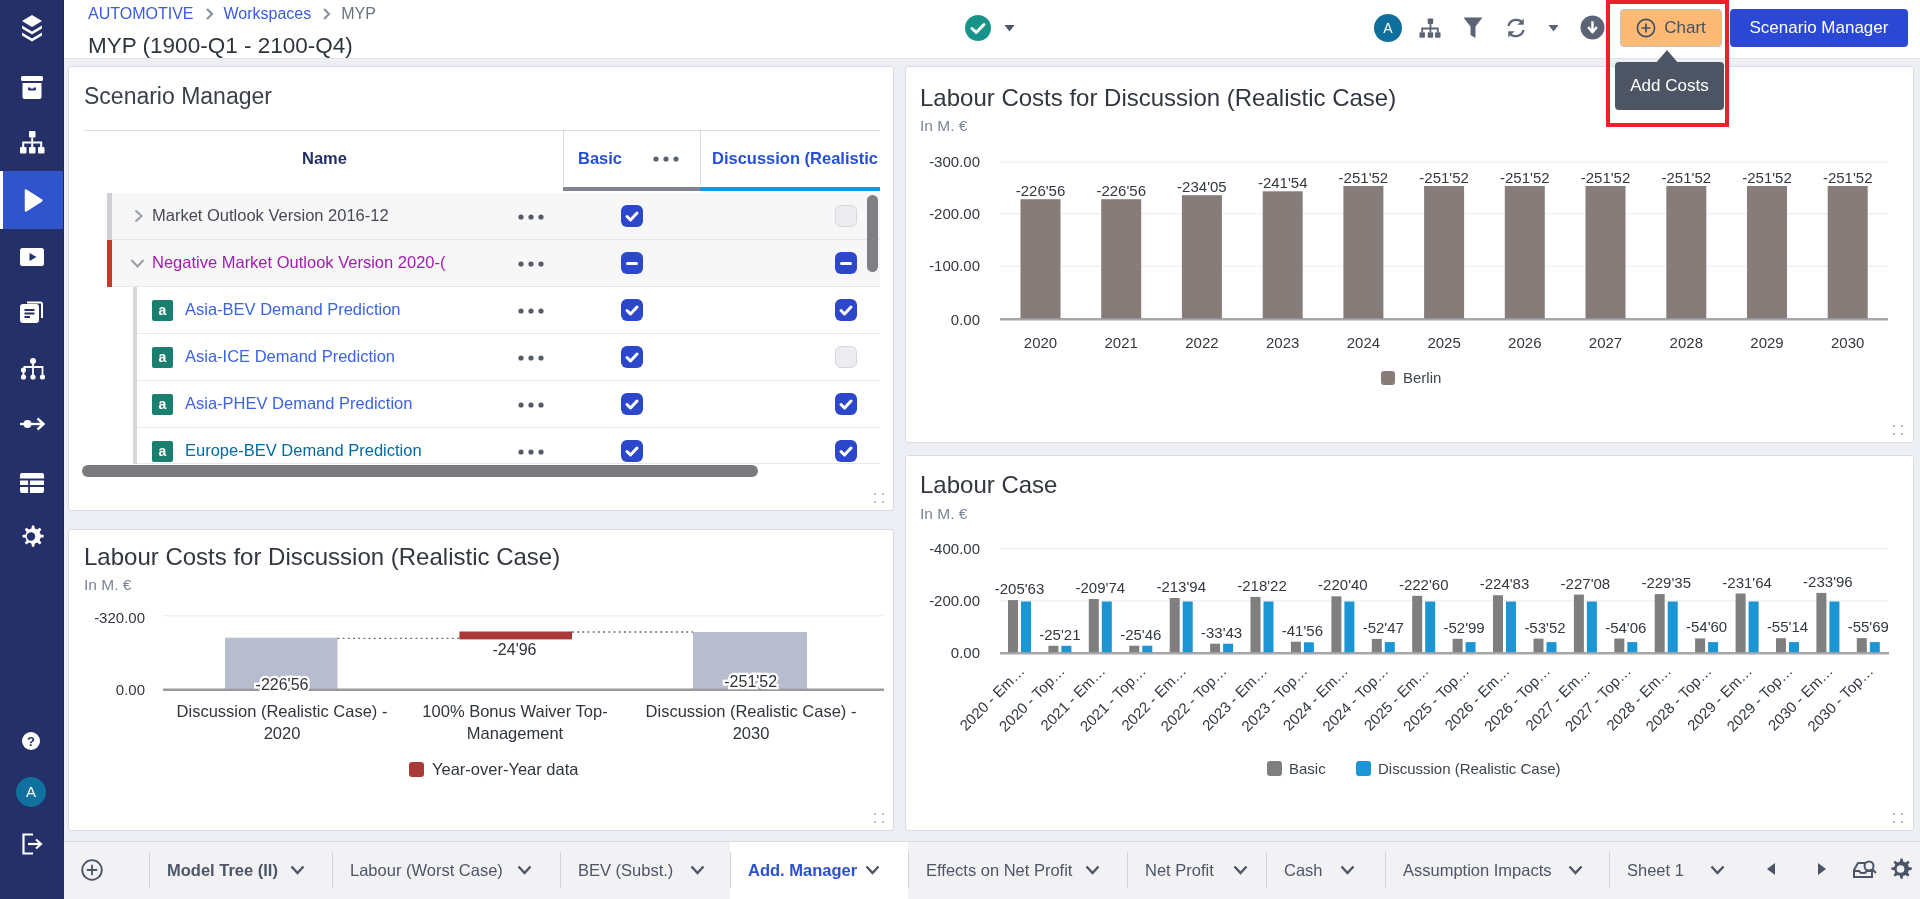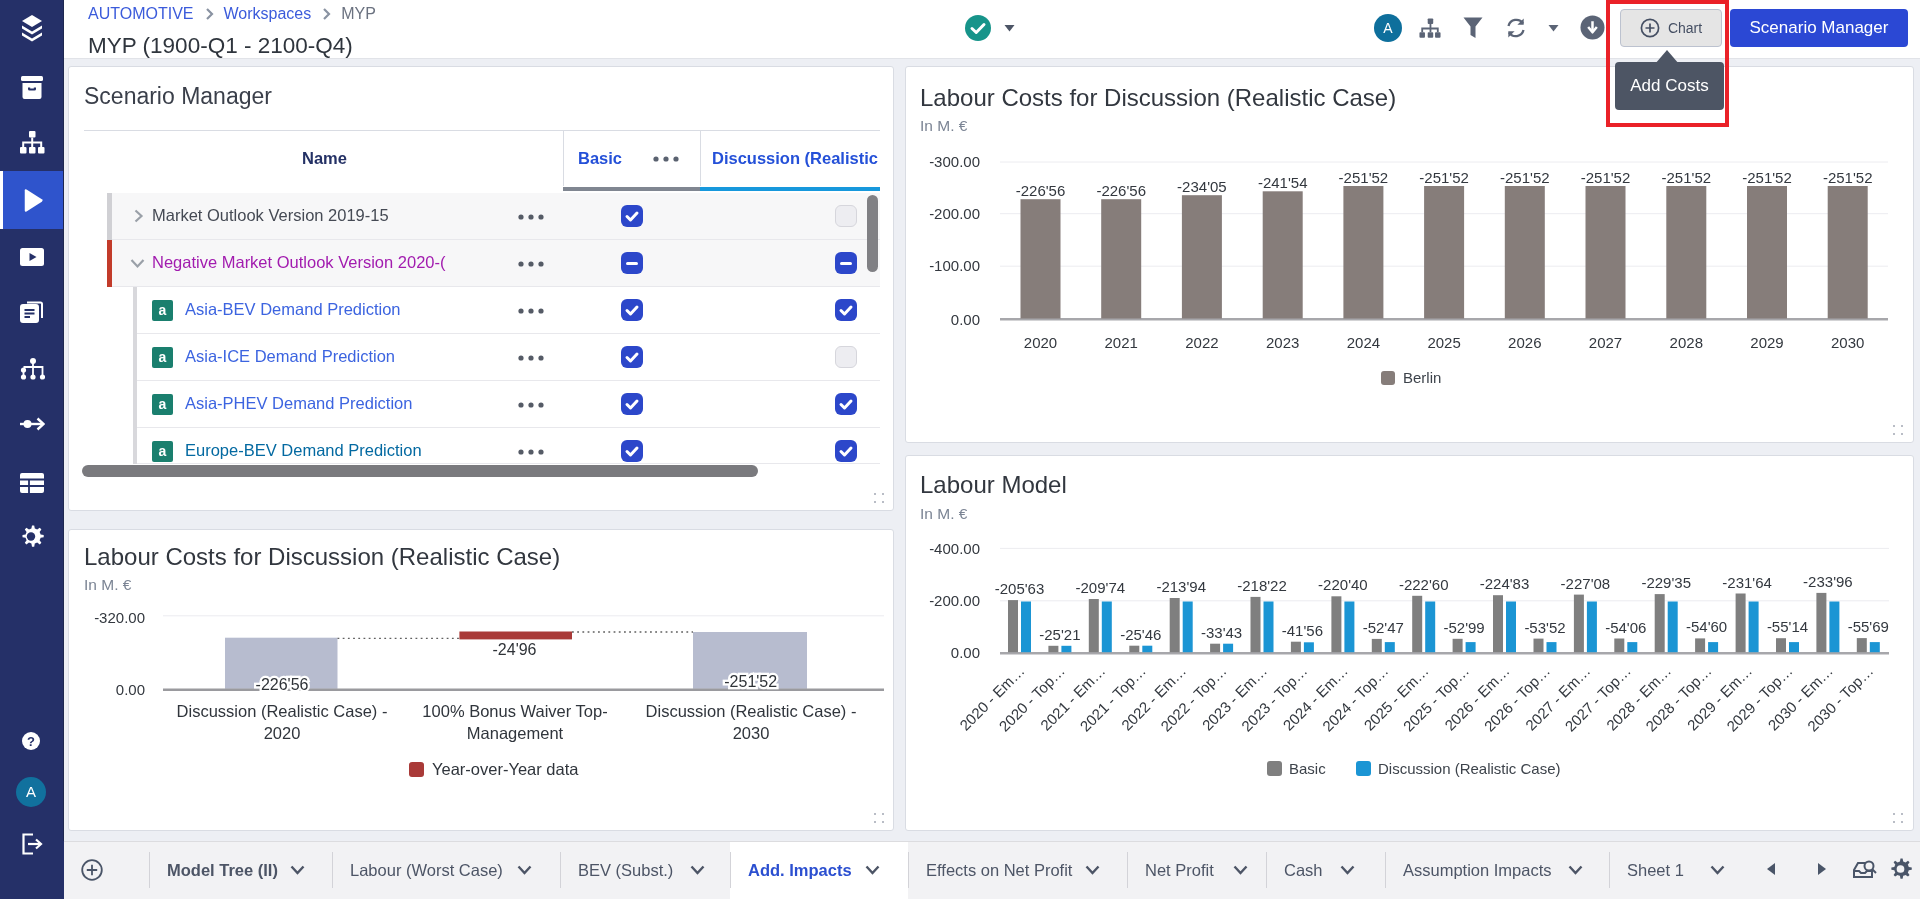--- a/index.html
+++ b/index.html
@@ -52,21 +52,21 @@
     <path d="M4.3 21.5 L4.3 15.2 L10.6 15.2 Z" fill="#5b6476"></path>
   </svg>
 <svg class="abs" style="left:1548px;top:25px;" width="11" height="7" viewBox="0 0 11 7">
     <path d="M0.5 0 H10.5 L5.5 6.5 Z" fill="#5b6476"></path>
   </svg>
 <svg class="abs" style="left:1580px;top:15px;" width="25" height="25" viewBox="0 0 26 26">
     <circle cx="13" cy="13" r="12.5" fill="#5b6476"></circle>
     <path d="M13 6.5 V16" stroke="#fff" stroke-width="2.6" fill="none"></path>
     <path d="M8.5 12.5 L13 18 L17.5 12.5" fill="none" stroke="#fff" stroke-width="2.6" stroke-linejoin="round"></path>
   </svg>
-<div class="abs" style="left:1620px;top:9px;width:102px;height:38px;background:#e5e5e5;border:1px solid #bcc2cf;border-radius:4px;display:flex;align-items:center;justify-content:center;color:#454f63;font-size:14px;"><svg width="20" height="20" viewBox="0 0 20 20" style="margin-right:8px;">
+<div class="abs" style="left:1620px;top:9px;width:102px;height:38px;background:#fdba74;border:1px solid #bcc2cf;border-radius:4px;display:flex;align-items:center;justify-content:center;color:#454f63;font-size:17px;"><svg width="20" height="20" viewBox="0 0 20 20" style="margin-right:8px;">
       <circle cx="10" cy="10" r="8.6" fill="none" stroke="#454f63" stroke-width="1.7"></circle>
       <path d="M10 5.5 V14.5 M5.5 10 H14.5" stroke="#454f63" stroke-width="1.7"></path>
     </svg>Chart</div>
 <div class="abs" style="left:1730px;top:9px;width:178px;height:38px;background:#2b48d4;border-radius:4px;color:#fff;font-size:17px;display:flex;align-items:center;justify-content:center;">Scenario Manager</div>
 <svg class="abs" style="left:1650px;top:49px;z-index:60;" width="34" height="15" viewBox="0 0 34 15">
     <path d="M5 15 L17 1 L29 15 Z" fill="#4d5564"></path>
   </svg>
 <div class="abs" style="left:1615px;top:62px;z-index:60;width:109px;height:48px;background:#4d5564;border-radius:4px;color:#fff;font-size:17px;display:flex;align-items:center;justify-content:center;">Add Costs</div>
 <div class="abs" style="left:1606px;top:0px;z-index:61;width:123px;height:127px;border:4.5px solid #ea2128;"></div>
 <div class="abs" style="left:0;top:0;width:64px;height:899px;background:#253068;border-right:1.5px solid #1e2850;"></div>
@@ -163,21 +163,21 @@
     </g>
   </svg>
 <div class="abs" style="left:712px;top:149px;width:168px;overflow:hidden;white-space:nowrap;font-size:16.5px;font-weight:bold;color:#2450d8;">Discussion (Realistic (Ca</div>
 <div class="abs" style="left:563px;top:186.5px;width:137px;height:4.5px;background:#808691;"></div>
 <div class="abs" style="left:700px;top:186.5px;width:180px;height:4.5px;background:#1798dc;"></div>
 <div class="abs" style="left:107px;top:192.5px;width:773px;height:47px;background:#f7f7f8;border-bottom:1px solid #e8e8ec;"></div>
 <div class="abs" style="left:107px;top:192.5px;width:5px;height:47px;background:#d0d0d4;"></div>
 <svg class="abs" style="left:131px;top:209.0px;" width="14" height="14" viewBox="0 0 14 14">
     <path d="M4.5 1.5 L10.5 7 L4.5 12.5" fill="none" stroke="#9aa0a8" stroke-width="2.2"></path>
   </svg>
-<div class="abs" style="left:152px;top:206.0px;font-size:16.5px;color:#454a54;">Market Outlook Version 2019-15</div>
+<div class="abs" style="left:152px;top:206.0px;font-size:16.5px;color:#454a54;">Market Outlook Version 2016-12</div>
 <svg class="abs" style="left:518px;top:213.5px;" width="26" height="6" viewBox="0 0 26 6">
     <g fill="#555b66">
       <circle cx="3" cy="3" r="2.6"></circle>
       <circle cx="13" cy="3" r="2.6"></circle>
       <circle cx="23" cy="3" r="2.6"></circle>
     </g>
   </svg>
 <div class="abs" style="left:621px;top:205.0px;width:22px;height:22px;background:#2c47ca;border-radius:6px;"></div>
 <svg class="abs" style="left:621px;top:205.0px;" width="22" height="22" viewBox="0 0 22 22">
     <path d="M6 11.5 L9.5 15 L16 8" fill="none" stroke="#fff" stroke-width="3" stroke-linecap="round" stroke-linejoin="round"></path>
@@ -370,21 +370,21 @@
   </svg>
 <svg class="abs" style="left:874px;top:813px;" width="10" height="10" viewBox="0 0 10 10">
     <g fill="#b9bdc6">
       <rect x="0" y="0" width="2" height="2"></rect>
       <rect x="8" y="0" width="2" height="2"></rect>
       <rect x="0" y="8" width="2" height="2"></rect>
       <rect x="8" y="8" width="2" height="2"></rect>
     </g>
   </svg>
 <div class="abs" style="left:905px;top:455px;width:1009px;height:376px;background:#fff;border:1px solid #d9dce3;border-radius:3px;"></div>
-<div class="abs" style="left:920px;top:471px;font-size:24px;color:#32373f;">Labour Model</div>
+<div class="abs" style="left:920px;top:471px;font-size:24px;color:#32373f;">Labour Case</div>
 <div class="abs" style="left:920px;top:505px;font-size:15.5px;color:#7b8494;">In M. €</div>
 <svg class="abs" style="left:905px;top:455px;" width="1007" height="374" viewBox="0 0 1007 374">
     <path d="M95 93.4 H984" stroke="#ececf0" stroke-width="1"></path>
     <path d="M95 145.8 H984" stroke="#ececf0" stroke-width="1"></path>
     <path d="M95 198.2 H984" stroke="#a7a7ab" stroke-width="2.5"></path>
     <text x="75" y="98.60000000000001" font-size="15" fill="#33383f" text-anchor="end">-400.00</text>
     <text x="75" y="151.0" font-size="15" fill="#33383f" text-anchor="end">-200.00</text>
     <text x="75" y="203.39999999999998" font-size="15" fill="#33383f" text-anchor="end">0.00</text>
     <rect x="103.0" y="145.1" width="10" height="52.1" fill="#7f7f7f"></rect>
     <rect x="116.0" y="146.5" width="10" height="50.7" fill="#1b95d4"></rect>
@@ -503,21 +503,21 @@
 <svg class="abs" style="left:517px;top:865px;" width="15" height="10" viewBox="0 0 15 10">
     <path d="M1.5 1.5 L7.5 8 L13.5 1.5" fill="none" stroke="#4d5566" stroke-width="2.4"></path>
   </svg>
 <div class="abs" style="left:560px;top:852px;width:1px;height:36px;background:#d3d3d8;"></div>
 <div class="abs" style="left:578px;top:861px;font-size:16.5px;font-weight:normal;color:#4d5566;">BEV (Subst.)</div>
 <svg class="abs" style="left:690px;top:865px;" width="15" height="10" viewBox="0 0 15 10">
     <path d="M1.5 1.5 L7.5 8 L13.5 1.5" fill="none" stroke="#4d5566" stroke-width="2.4"></path>
   </svg>
 <div class="abs" style="left:730px;top:842px;width:178px;height:57px;background:#fff;"></div>
 <div class="abs" style="left:730px;top:852px;width:1px;height:36px;background:#d3d3d8;"></div>
-<div class="abs" style="left:748px;top:861px;font-size:16.5px;font-weight:bold;color:#2b4fd0;">Add. Impacts</div>
+<div class="abs" style="left:748px;top:861px;font-size:16.5px;font-weight:bold;color:#2b4fd0;">Add. Manager</div>
 <svg class="abs" style="left:865px;top:865px;" width="15" height="10" viewBox="0 0 15 10">
     <path d="M1.5 1.5 L7.5 8 L13.5 1.5" fill="none" stroke="#4d5566" stroke-width="2.4"></path>
   </svg>
 <div class="abs" style="left:908px;top:852px;width:1px;height:36px;background:#d3d3d8;"></div>
 <div class="abs" style="left:926px;top:861px;font-size:16.5px;font-weight:normal;color:#4d5566;">Effects on Net Profit</div>
 <svg class="abs" style="left:1085px;top:865px;" width="15" height="10" viewBox="0 0 15 10">
     <path d="M1.5 1.5 L7.5 8 L13.5 1.5" fill="none" stroke="#4d5566" stroke-width="2.4"></path>
   </svg>
 <div class="abs" style="left:1127px;top:852px;width:1px;height:36px;background:#d3d3d8;"></div>
 <div class="abs" style="left:1145px;top:861px;font-size:16.5px;font-weight:normal;color:#4d5566;">Net Profit</div>

